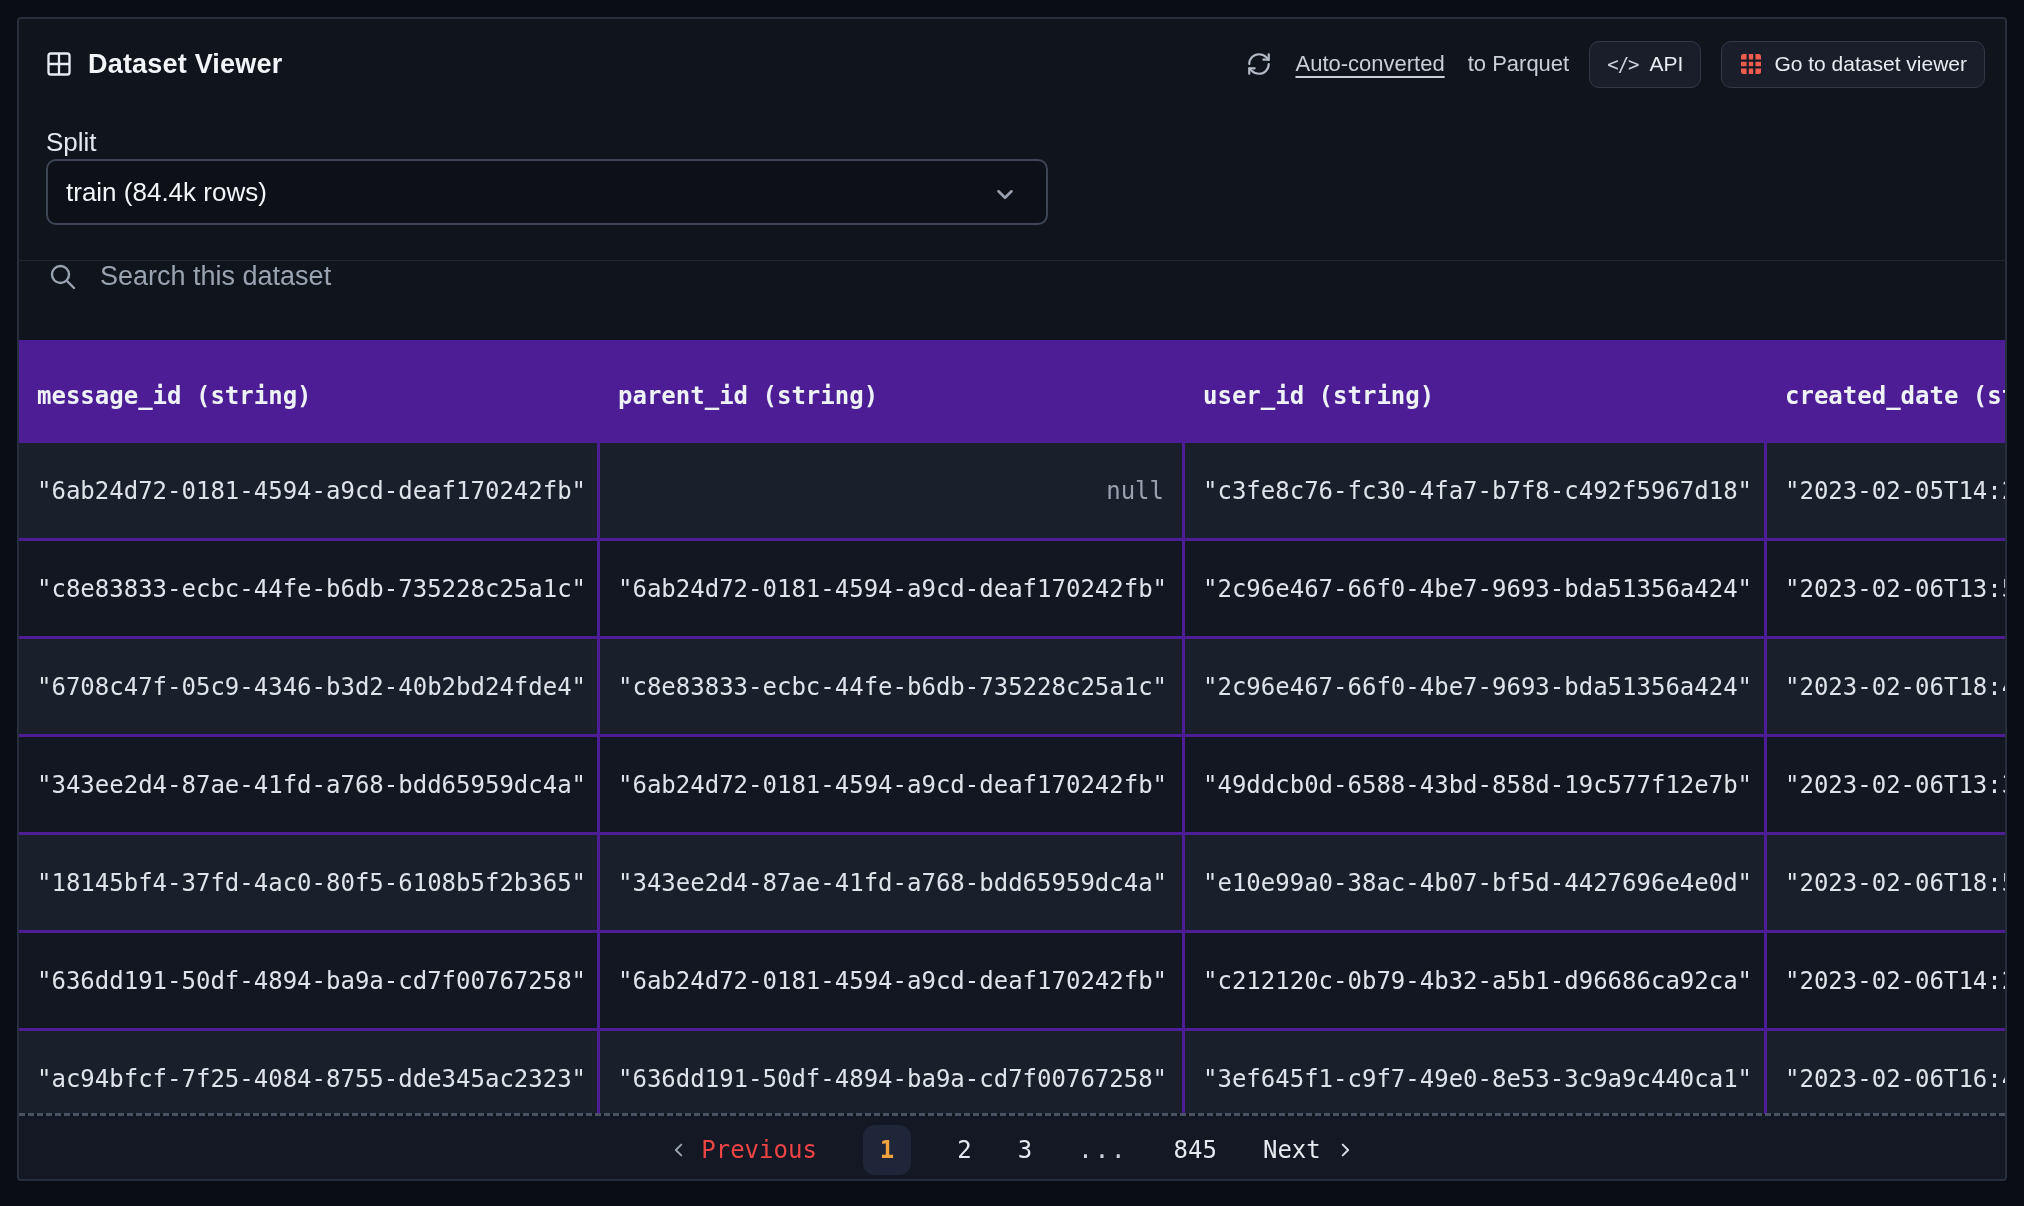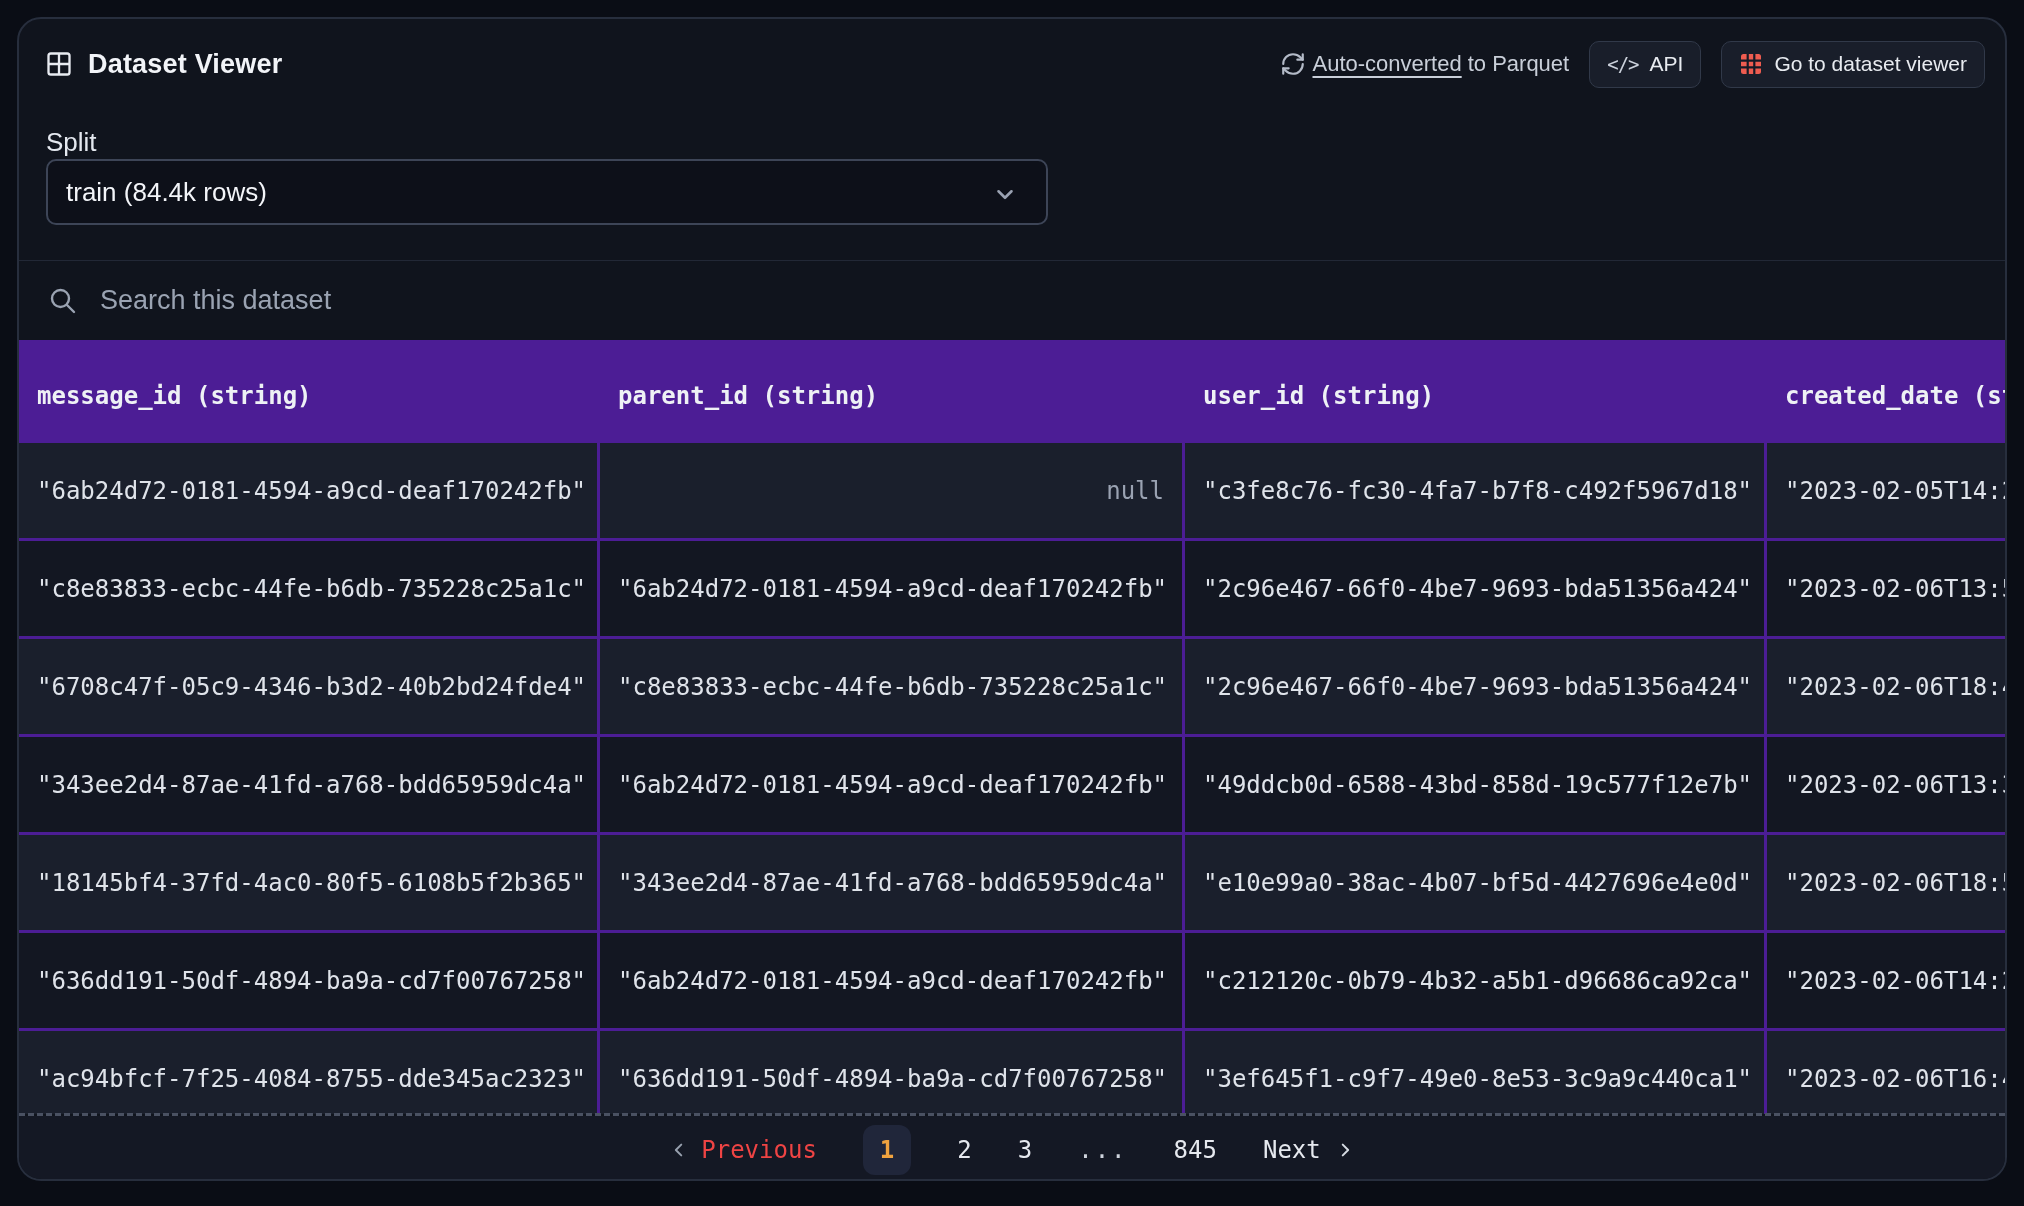--- a/index.html
+++ b/index.html
@@ -4,53 +4,53 @@
 <style>
   * { margin:0; padding:0; box-sizing:border-box; }
   html,body { background:#0a0d15; }
   .stage {
     position:relative; width:2024px; height:1206px;
     background:#0a0d15; overflow:hidden;
     font-family:"Liberation Sans", sans-serif;
   }
   .panel {
     position:absolute; left:17px; top:17px; width:1990px; height:1164px;
-    background:#10141d; border:2px solid #272e3d; border-radius:24px;
+    background:#10141d; border:2px solid #272e3d; border-radius:4px;
     overflow:hidden;
   }
   
   .panel-top {
     position:absolute; left:26px; right:20px; top:20px; height:50px;
     display:flex; align-items:center; justify-content:space-between;
   }
   .title-group { display:flex; align-items:center; gap:15px; }
   .panel-title { font-size:27px; font-weight:700; color:#f2f4f8; letter-spacing:.2px; }
   .header-actions { display:flex; align-items:center; gap:20px; }
-  .auto-convert { display:flex; align-items:center; gap:6px; font-size:22px; color:#c9cfd9; }
+  .auto-convert { display:flex; align-items:center; gap:23px; font-size:22px; color:#c9cfd9; }
   .auto-convert a { color:#c9cfd9; text-decoration:underline; text-underline-offset:5px; cursor:pointer; }
   .btn {
     display:flex; align-items:center; gap:11px; height:47px; padding:0 17px;
     background:#191e2a; border:1.5px solid #313949; border-radius:10px;
     color:#e8ebf0; font-size:21px; font-family:"Liberation Sans", sans-serif; cursor:pointer;
   }
   .code-icon { font-family:"DejaVu Sans Mono", monospace; font-size:19px; color:#ccd2dc; letter-spacing:-1px; }
   
   .split-label { position:absolute; left:27px; top:108px; font-size:26px; color:#e4e8ef; }
   .select {
     position:absolute; left:27px; top:140px; width:1002px; height:66px;
     background:#0d1019; border:2px solid #3d4557; border-radius:10px;
     display:flex; align-items:center; cursor:pointer;
   }
   .select .value { padding-left:18px; font-size:26px; color:#f3f5f9; }
   .select svg { position:absolute; right:28px; top:20px; }
   
   .divider { position:absolute; left:0; right:0; top:241px; height:1px; background:#222836; }
   .search-row {
     position:absolute; left:0; right:0; top:242px; height:79px;
-    display:flex; align-items:center; gap:21px; padding-left:28px;
+    display:flex; align-items:flex-start; gap:21px; padding-left:28px;
   }
   .search-input {
     background:transparent; border:none; outline:none; width:900px;
     font-family:"Liberation Sans", sans-serif; font-size:27px; color:#e5e8ee;
   }
   .search-input::placeholder { color:#9aa3b2; opacity:1; }
   
   .table-zone {
     position:absolute; left:0; right:0; top:321px; height:774px;
     background:#4c1d95; overflow:hidden;

